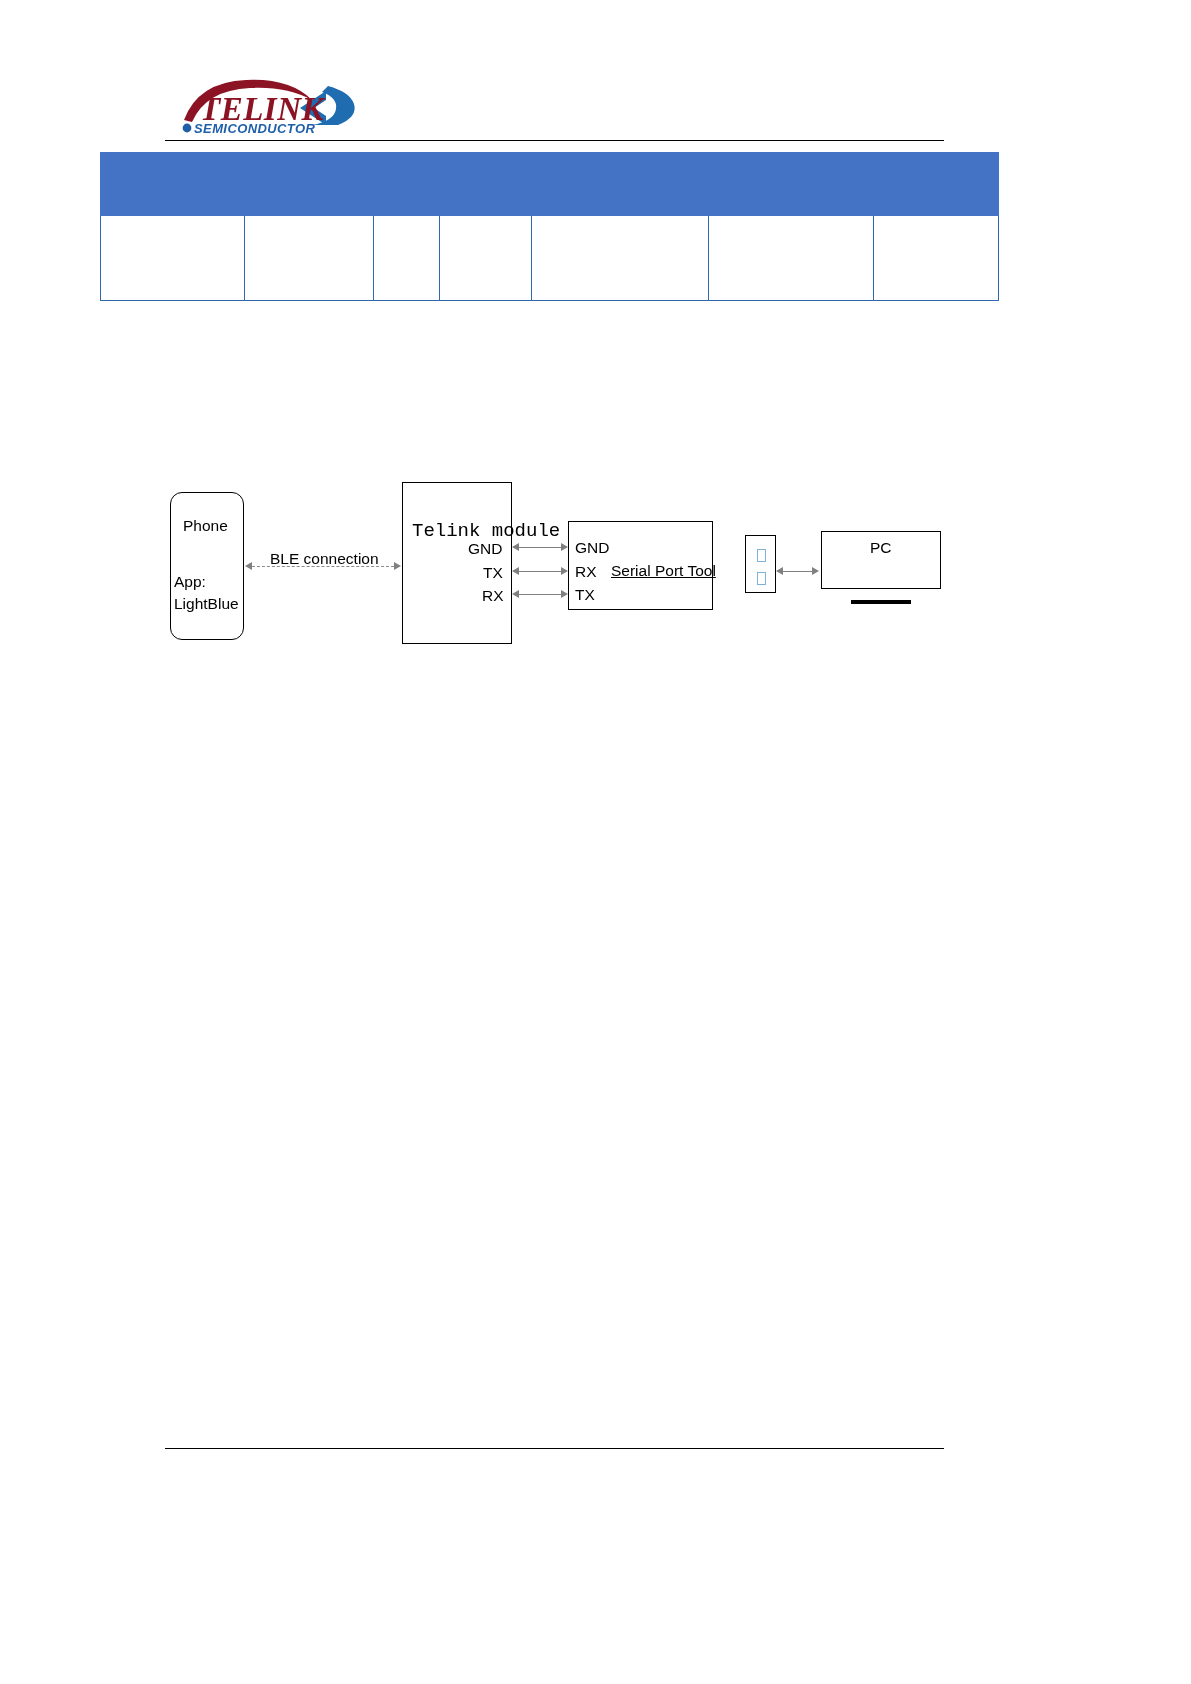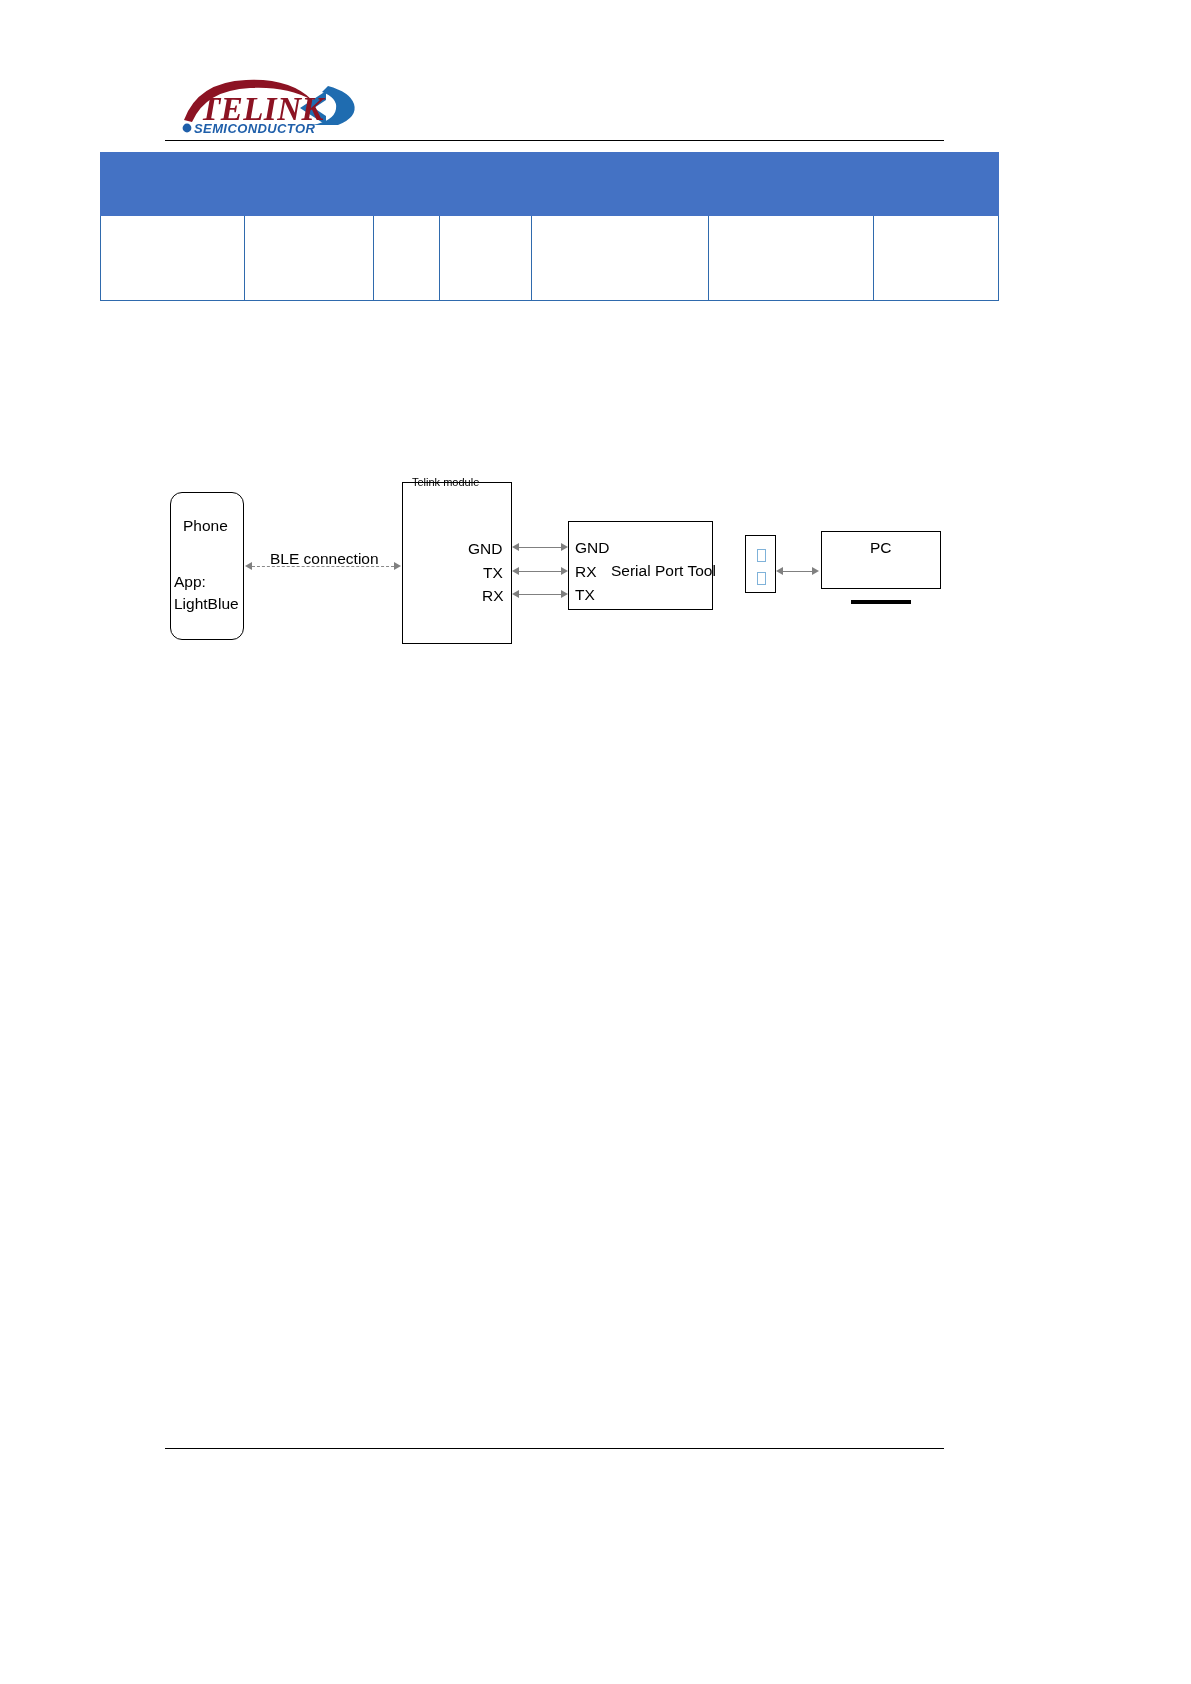--- a/index.html
+++ b/index.html
@@ -86,31 +86,31 @@
   #phone-box {
     left: 170px; top: 492px; width: 74px; height: 148px;
     border-radius: 12px;
   }
   #phone-title  { left: 183px; top: 516px; }
   #phone-app    { left: 174px; top: 572px; }
   #phone-appname{ left: 174px; top: 594px; }
 
   
   #telink-box { left: 402px; top: 482px; width: 110px; height: 162px; }
-  #telink-title { left: 412px; top: 476px; font-size: 11px; }
+  #telink-title { left: 412px; top: 520px; font-size: 19px; font-family: Liberation Mono, monospace; }
   #tm-gnd { left: 468px; top: 539px; }
   #tm-tx  { left: 483px; top: 563px; }
   #tm-rx  { left: 482px; top: 586px; }
 
   
   #serial-box { left: 568px; top: 521px; width: 145px; height: 89px; }
   #sp-gnd { left: 575px; top: 538px; }
   #sp-rx  { left: 575px; top: 562px; }
   #sp-tx  { left: 575px; top: 585px; }
-  #sp-title { left: 611px; top: 561px; }
+  #sp-title { left: 611px; top: 561px; text-decoration: underline; }
 
   
   #usb-box { left: 745px; top: 535px; width: 31px; height: 58px; }
   .usb-pin {
     position: absolute;
     width: 9px; height: 13px;
     border: 1px solid #7fb2d9;
     background: #ffffff;
     box-sizing: border-box;
   }

